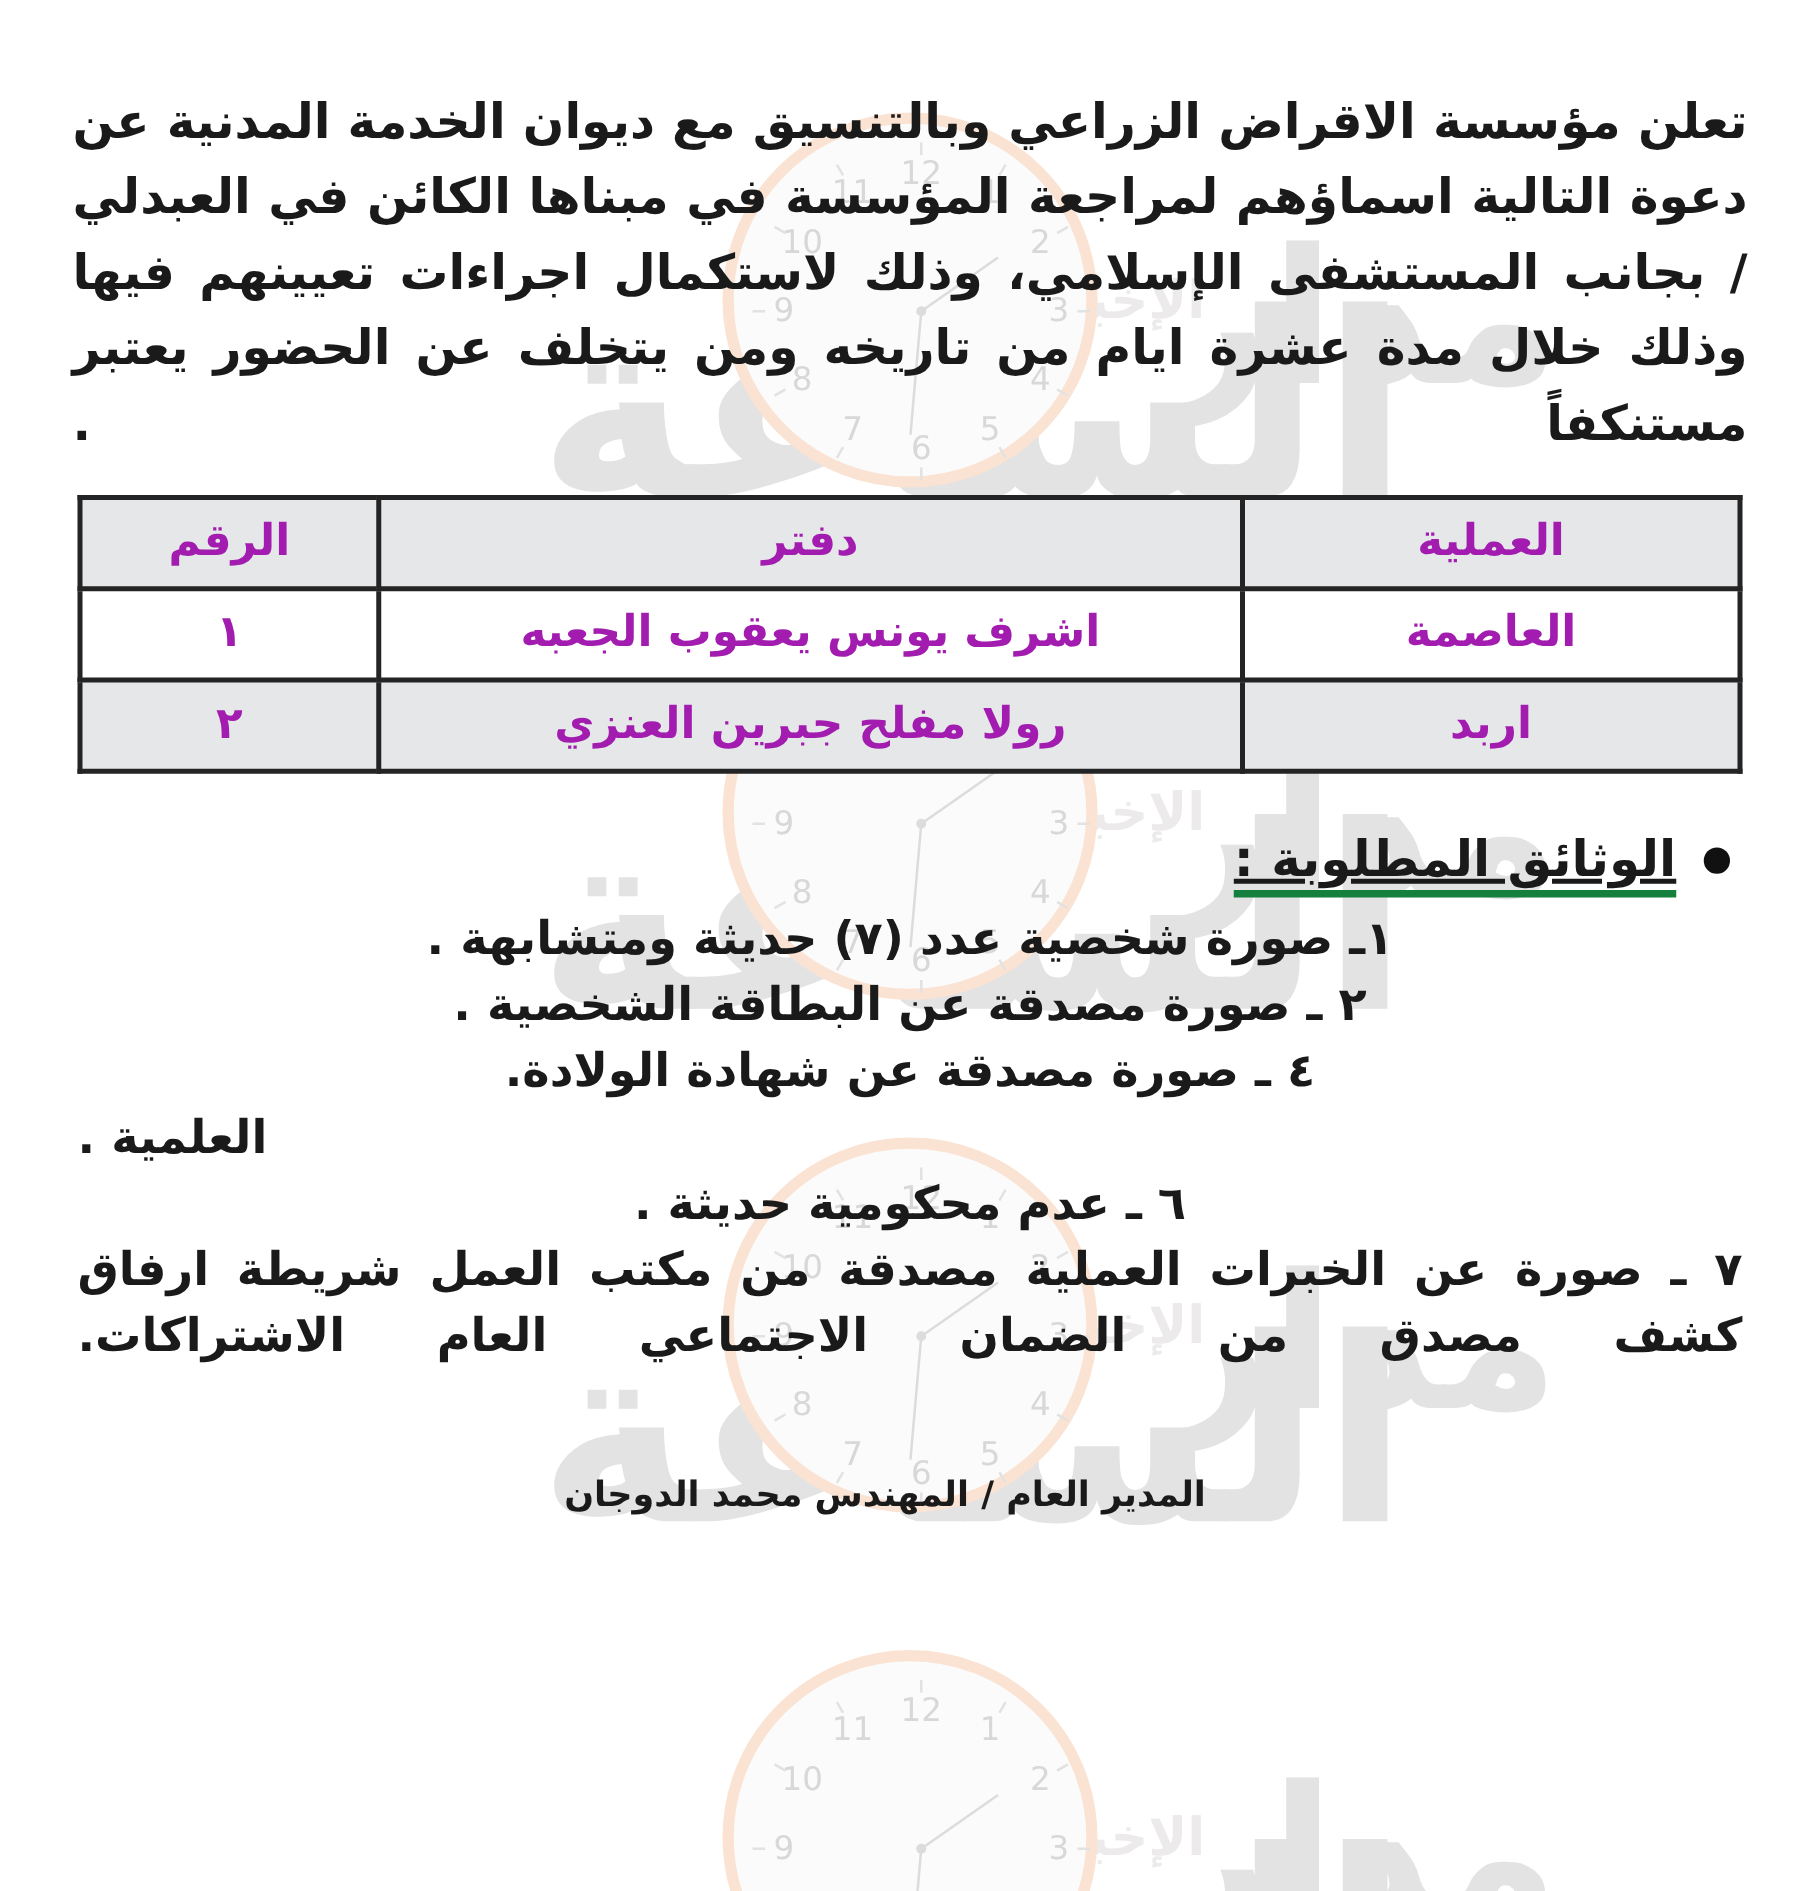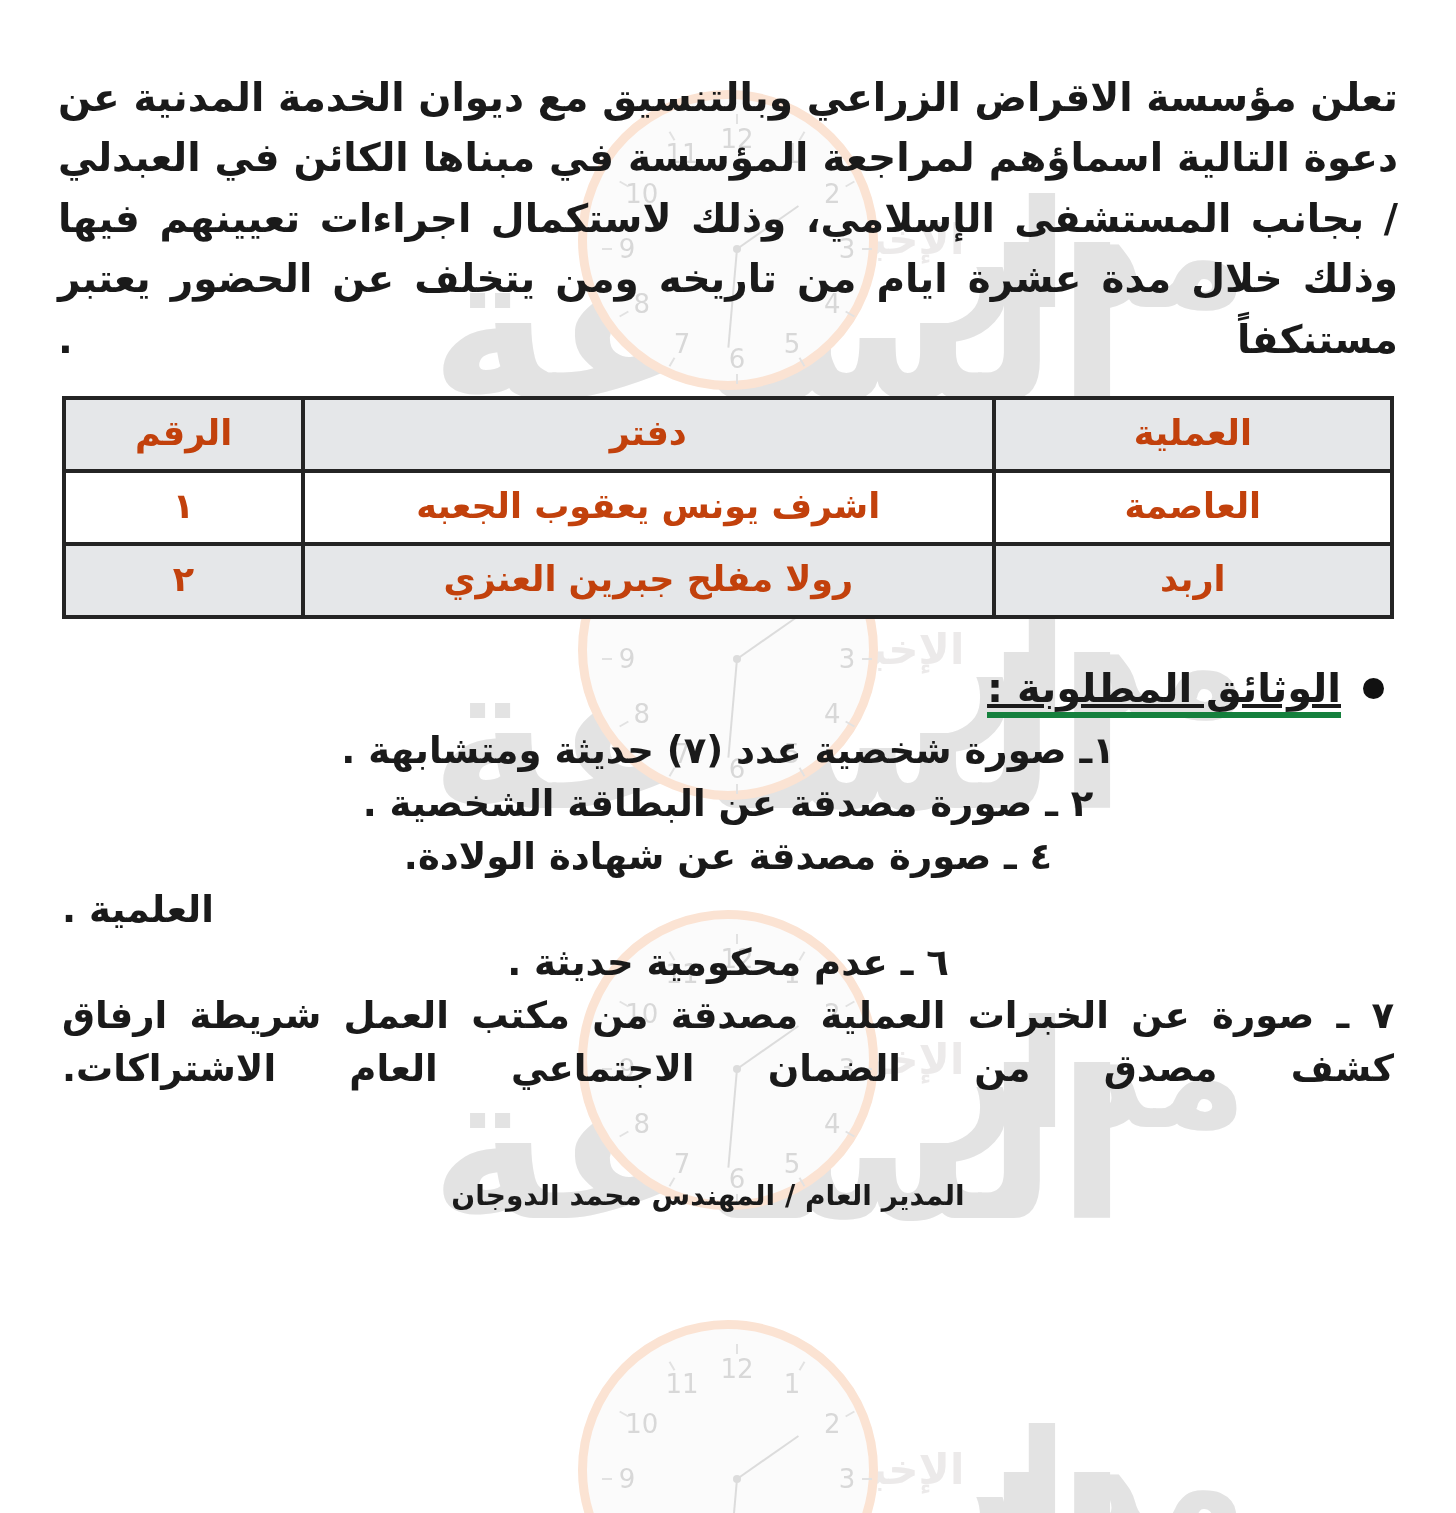--- a/index.html
+++ b/index.html
@@ -94,21 +94,21 @@
     width:calc(100% - 124px);
     table-layout:fixed;
   }
   table.people td,table.people th{
     border:4px solid #242424;
     text-align:center;
     font-weight:bold;
     font-size:35px;
     padding:13px 6px 16px 6px;
     background:#e5e7e9;
-    color:#c2410c;
+    color:#a21caf;
   }
   table.people tr.row-odd td{background:#ffffff;}
   col.c-num{width:18%;}
   col.c-name{width:52%;}
   col.c-gov{width:30%;}
 
   
   .docs-head{
     margin:46px 72px 0 62px;
     display:flex;

